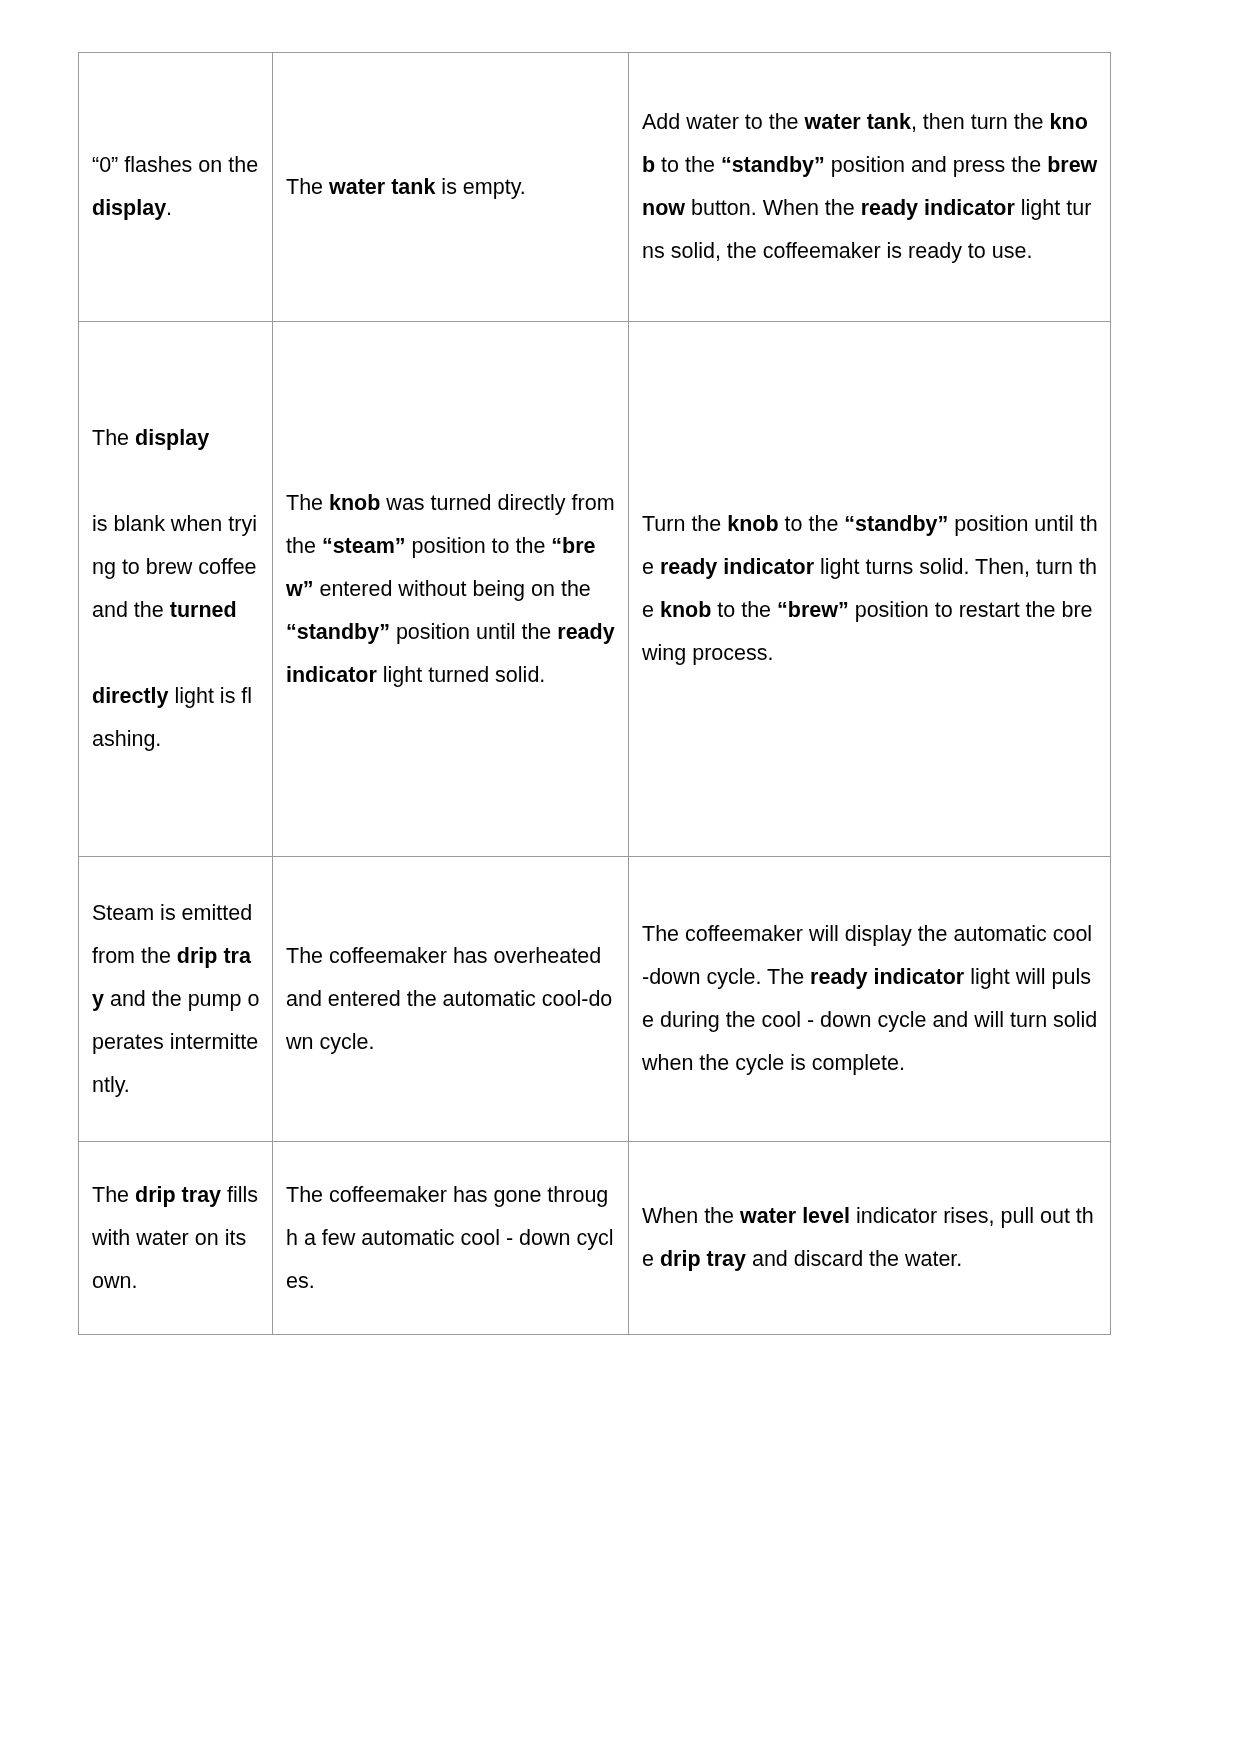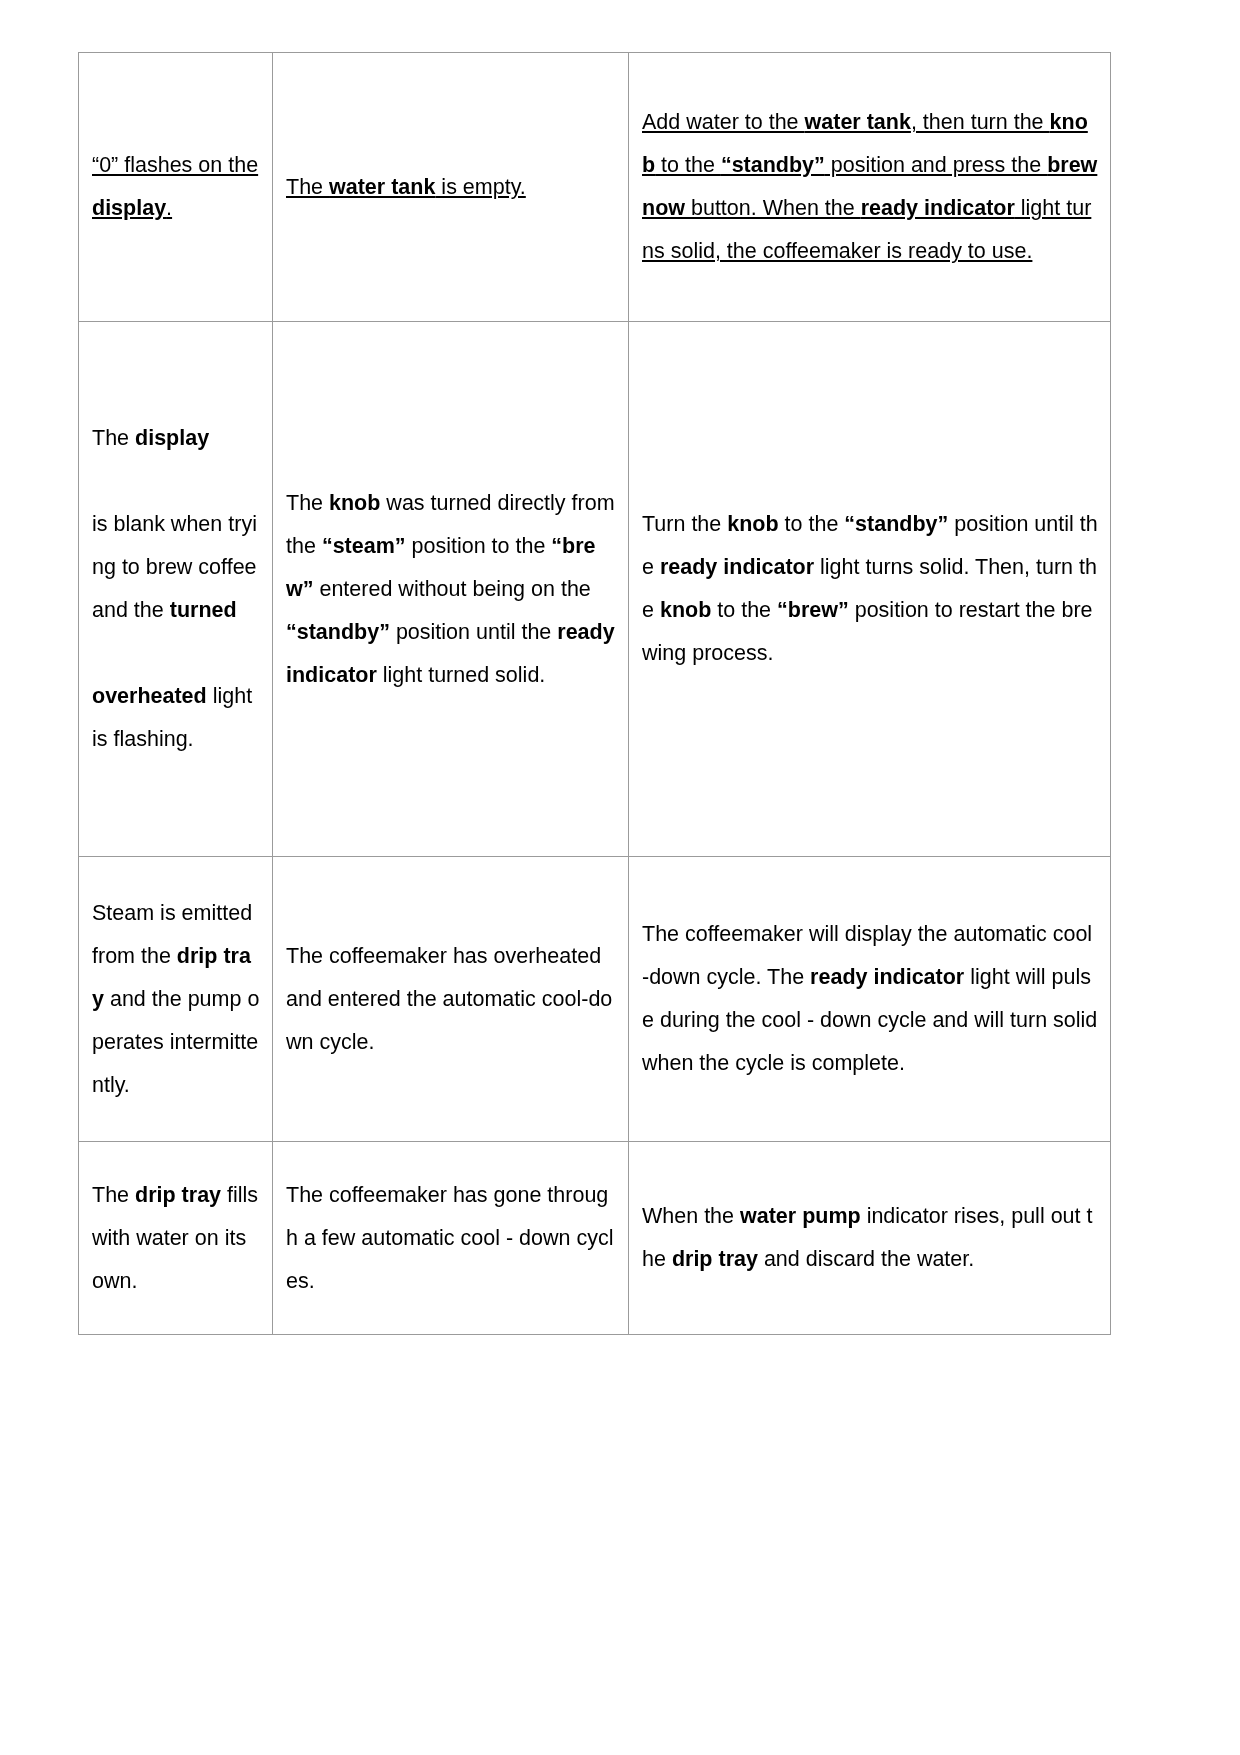--- a/index.html
+++ b/index.html
@@ -42,21 +42,21 @@
   td.col-cause     { width: 330px; }
   td.col-solution  { width: 456px; }
 
   td .cellbody { margin: 0; }
   td .para     { margin: 0; }
   td .para + .para { margin-top: 43px; }
 
   b, strong { font-weight: bold; }
 
   
-  tr.row-1 td { height: 248px; text-decoration: underline; }
+  tr.row-1 td { height: 248px; }
   tr.row-2 td { height: 514px; }
   tr.row-3 td { height: 264px; }
   tr.row-4 td { height: 172px; }
 </style>
 </head>
 <body>
 
 <div class="page">
   <table class="troubleshooting">
     <tbody>
@@ -75,21 +75,21 @@
             <div class="cellbody">
               <div class="para"><span>Add water to the </span><b>water tank</b><span>, then turn the </span><b>knob</b><span> to the </span><b>“standby”</b><span> position and press the </span><b>brew now</b><span> button. When the </span><b>ready indicator</b><span> light turns solid, the coffeemaker is ready to use.</span></div>
             </div>
           </td>
       </tr>
       <tr class="row-2">
         <td class="col-symptom">
             <div class="cellbody">
               <div class="para"><span>The </span><b>display</b></div>
               <div class="para"><span>is blank when trying to brew coffee and the </span><b>turned</b></div>
-              <div class="para"><b>overheated</b><span> light is flashing.</span></div>
+              <div class="para"><b>directly</b><span> light is flashing.</span></div>
             </div>
           </td>
         <td class="col-cause">
             <div class="cellbody">
               <div class="para"><span>The </span><b>knob</b><span> was turned directly from the </span><b>“steam”</b><span> position to the </span><b>“brew”</b><span> entered without being on the </span><b>“standby”</b><span> position until the </span><b>ready indicator</b><span> light turned solid.</span></div>
             </div>
           </td>
         <td class="col-solution">
             <div class="cellbody">
               <div class="para"><span>Turn the </span><b>knob</b><span> to the </span><b>“standby”</b><span> position until the </span><b>ready indicator</b><span> light turns solid. Then, turn the </span><b>knob</b><span> to the </span><b>“brew”</b><span> position to restart the brewing process.</span></div>
@@ -119,19 +119,19 @@
               <div class="para"><span>The </span><b>drip tray</b><span> fills with water on its own.</span></div>
             </div>
           </td>
         <td class="col-cause">
             <div class="cellbody">
               <div class="para"><span>The coffeemaker has gone through a few automatic cool - down cycles.</span></div>
             </div>
           </td>
         <td class="col-solution">
             <div class="cellbody">
-              <div class="para"><span>When the </span><b>water pump</b><span> indicator rises, pull out the </span><b>drip tray</b><span> and discard the water.</span></div>
+              <div class="para"><span>When the </span><b>water level</b><span> indicator rises, pull out the </span><b>drip tray</b><span> and discard the water.</span></div>
             </div>
           </td>
       </tr>
     </tbody>
   </table>
 </div>
 
 </body></html>

